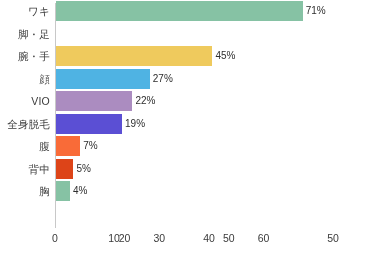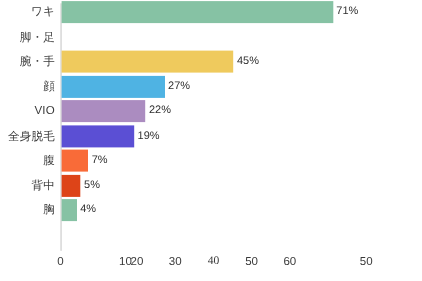--- a/index.html
+++ b/index.html
@@ -174,20 +174,20 @@
           </div>
         </div>
       </div>
   </div>
 
   <div class="x-axis">
       <div class="x-tick" style="left: 55px;">0</div>
       <div class="x-tick" style="left: 86px; margin-left: 28px;">10</div>
       <div class="x-tick" style="left: 124.5px;">20</div>
       <div class="x-tick" style="left: 159.25px;">30</div>
-      <div class="x-tick" style="left: 194px; font-family: Liberation Serif, serif;">40</div>
+      <div class="x-tick" style="left: 209px;">40</div>
       <div class="x-tick" style="left: 228.75px;">50</div>
       <div class="x-tick" style="left: 263.5px;">60</div>
       <div class="x-tick" style="left: 298.25px; margin-top: 24px;">70</div>
       <div class="x-tick" style="left: 333px;">50</div>
     </div>
 
 </div>
 
 </body></html>

